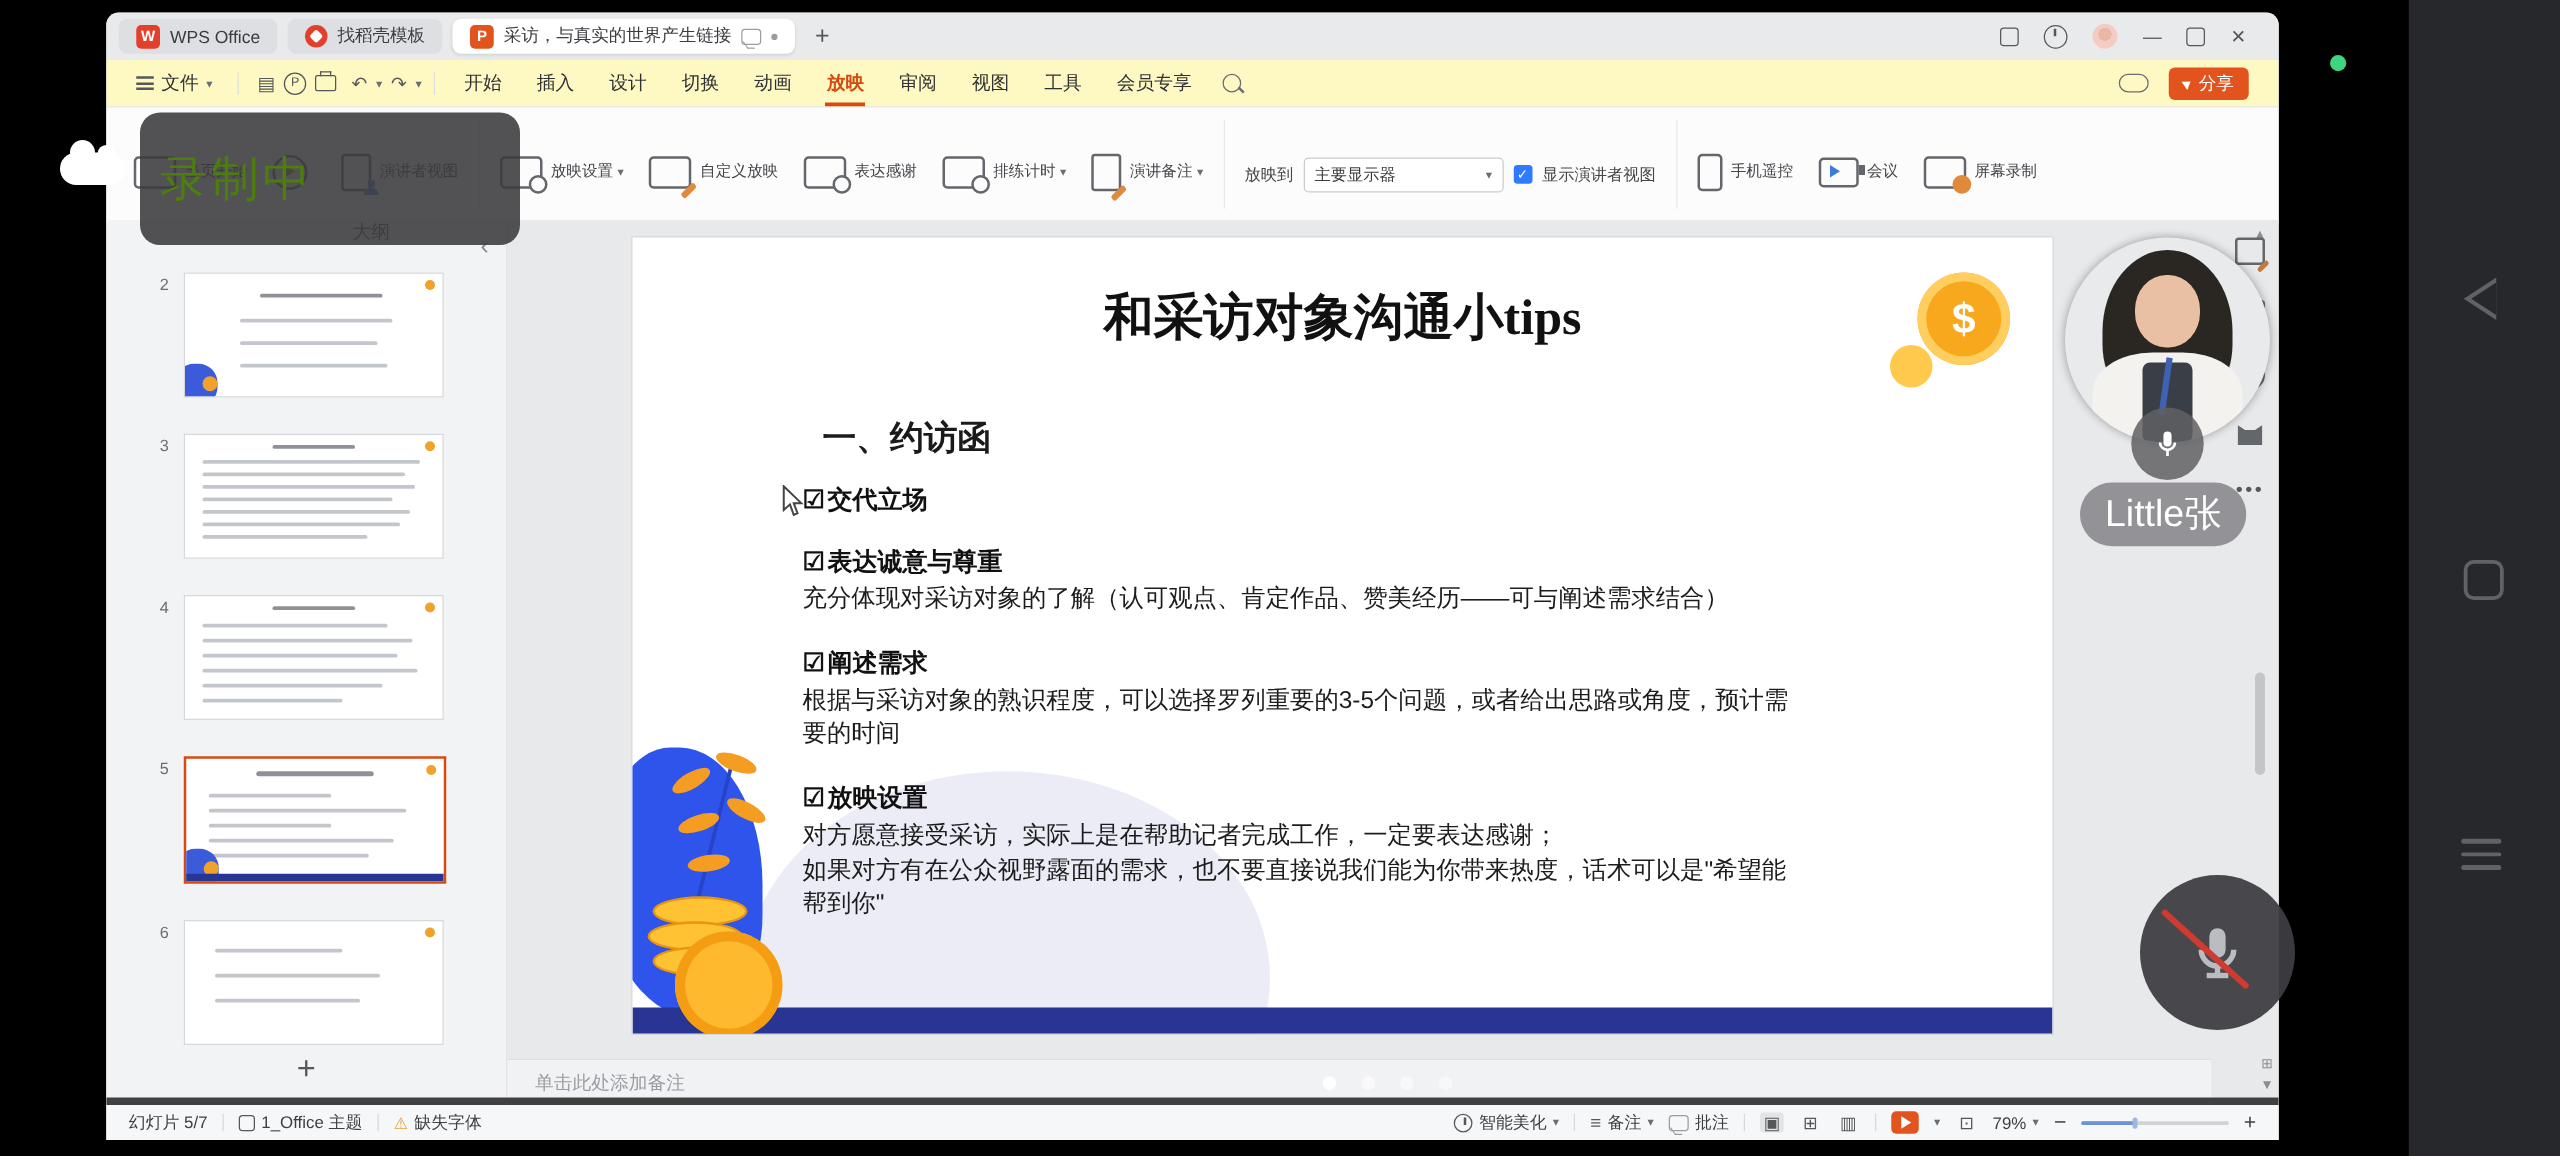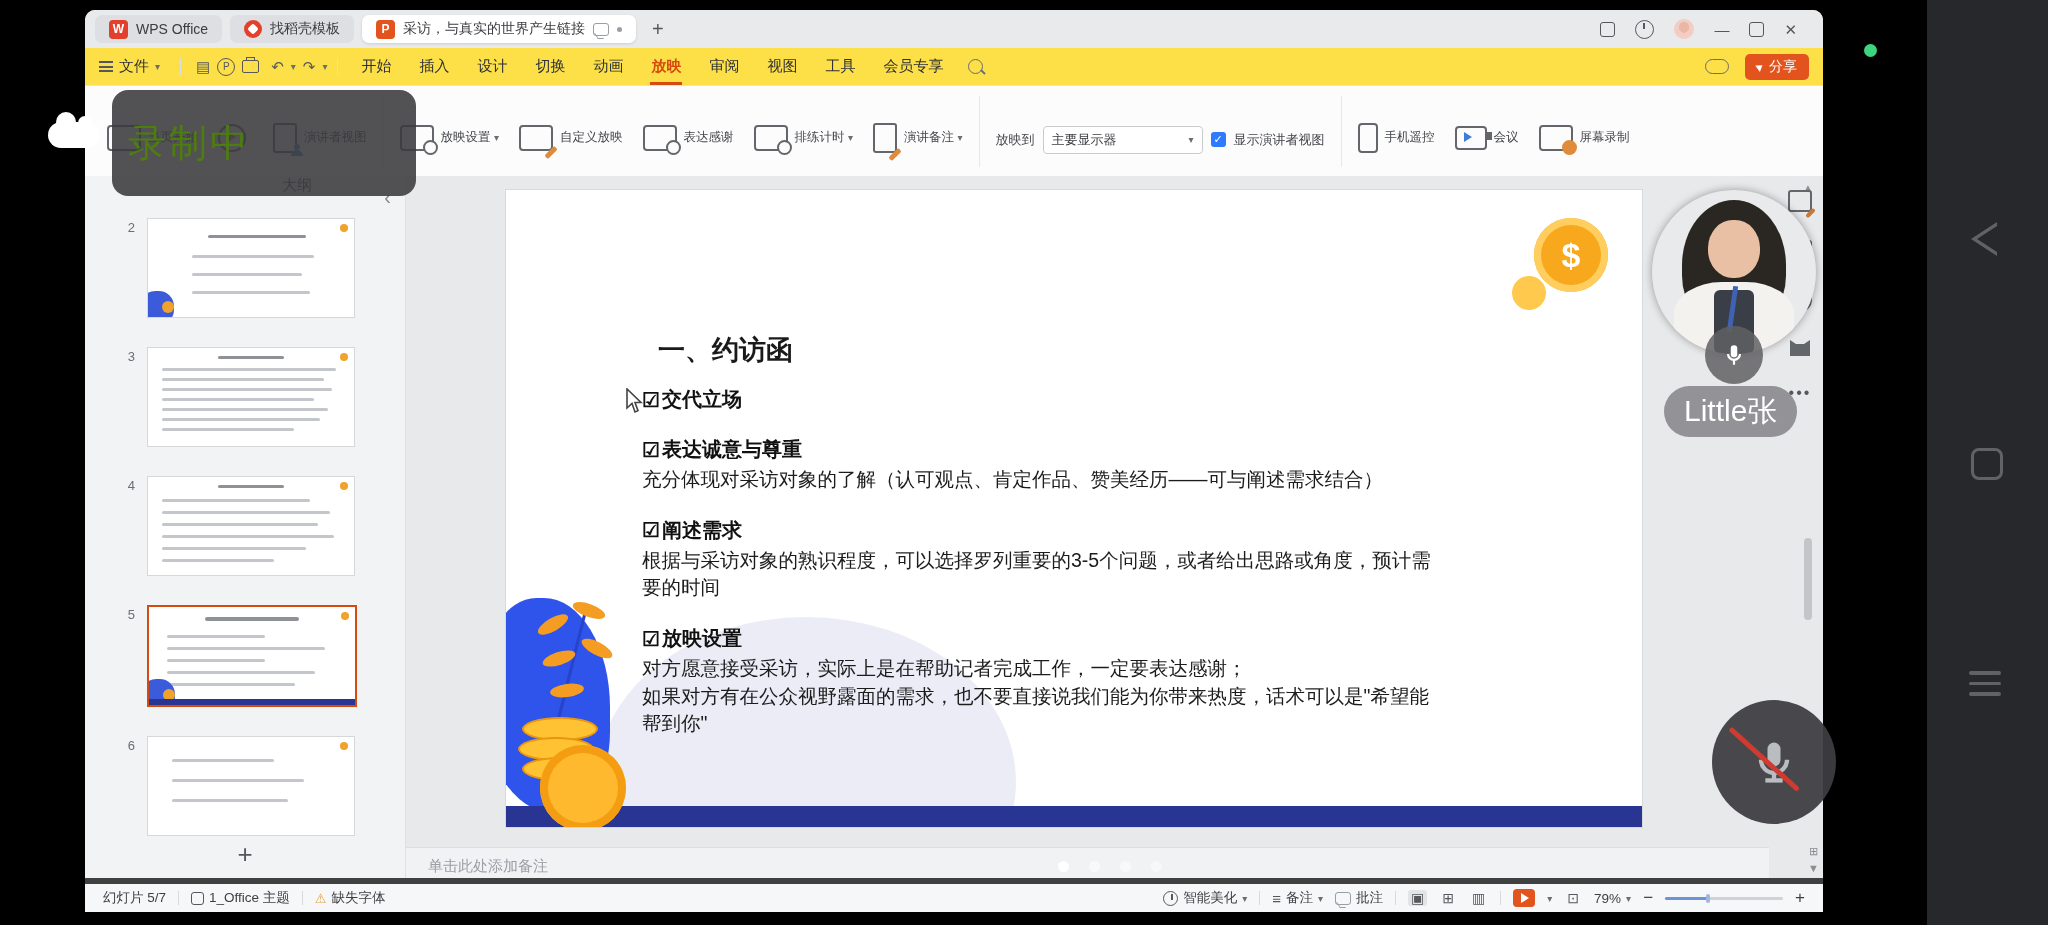--- a/index.html
+++ b/index.html
@@ -26,22 +26,22 @@
   .plus-tab{font-size:20px;color:#55575b;padding:0 8px;}
   .tab-spacer{flex:1;}
   .winctl{display:flex;align-items:center;gap:20px;padding-right:16px;color:#55575b;}
   .wc-ic{font-size:15px;line-height:1;}
   .wheel{width:17px;height:17px;border:1.7px solid #55575b;border-radius:50%;position:relative;}
   .wheel::after{content:"";position:absolute;left:7px;top:2px;width:2px;height:6px;background:#55575b;}
   .sq{width:13px;height:13px;border:1.7px solid #55575b;border-radius:3px;}
   .avatar-mini{width:20px;height:20px;border-radius:50%;
      background:radial-gradient(circle at 50% 42%,#e9b7a6 0 34%,#f3cdc4 35% 100%);}
   
-  .menubar{height:37px;background:#fde047;display:flex;align-items:center;font-size:15px;
-           padding:0 14px;gap:2px;border-bottom:1px solid #e3e4e6;}
+  .menubar{height:37px;background:#fef9c3;display:flex;align-items:center;font-size:15px;
+           padding:0 24px;gap:2px;border-bottom:1px solid #e3e4e6;}
   .m-file{display:flex;align-items:center;gap:6px;padding-right:10px;color:#2f3134;}
   .hamb{display:inline-block;width:14px;}
   .hamb i{display:block;height:2px;background:#55575b;margin:2.5px 0;}
   .mdiv{width:1px;height:18px;background:#dcdee1;margin:0 8px;}
   .micon{color:#55575b;font-size:15px;padding:0 5px;}
   .mi-p{display:inline-flex;width:16px;height:16px;border:1.5px solid #55575b;border-radius:50%;
         align-items:center;justify-content:center;font-size:10px;color:#55575b;}
   .prt{display:inline-block;width:15px;height:11px;border:1.5px solid #55575b;border-radius:2px;position:relative;margin:0 5px;}
   .prt::before{content:"";position:absolute;left:3px;top:-4px;width:7px;height:3px;border:1.5px solid #55575b;border-bottom:none;}
   .menu-item{padding:0 13px;color:#2f3134;cursor:default;}
@@ -450,20 +450,21 @@
             <span class="tl" style="left:24px;right:66px;top:62px;"></span>
           </div>
         </div>
 
         <div class="addslide">+</div>
       </div>
 
       <div class="workspace">
         <div class="canvas">
           <div class="lavblob"></div>
+          <div class="sl-title">和采访对象沟通小tips</div>
           <div class="coin-top">$</div>
           <div class="coin-top-s"></div>
           <div class="sl-heading">一、约访函</div>
 
           <div class="sections">
             <div class="sec">
               <div class="sec-head">
                   <span>☑</span>
                   <span>交代立场</span>
                 </div>

